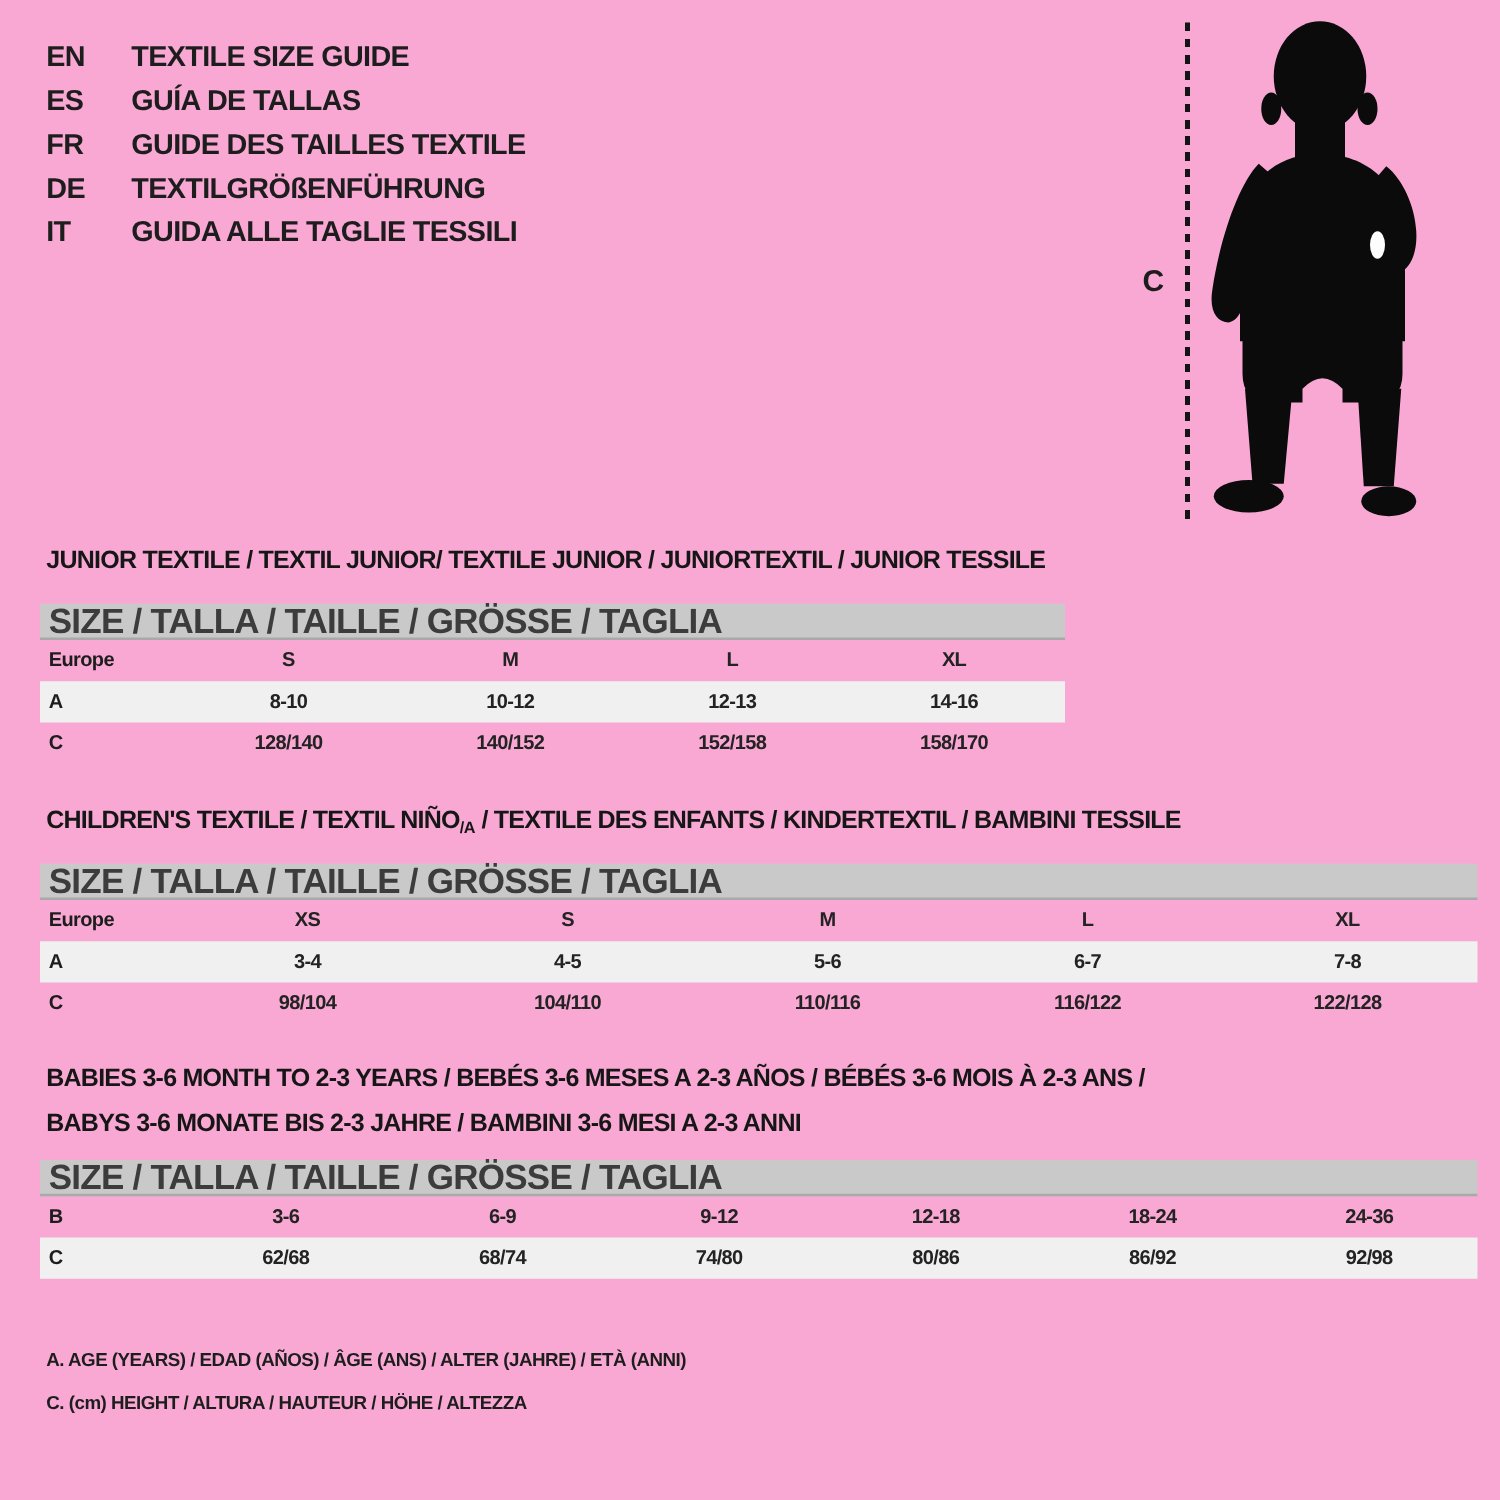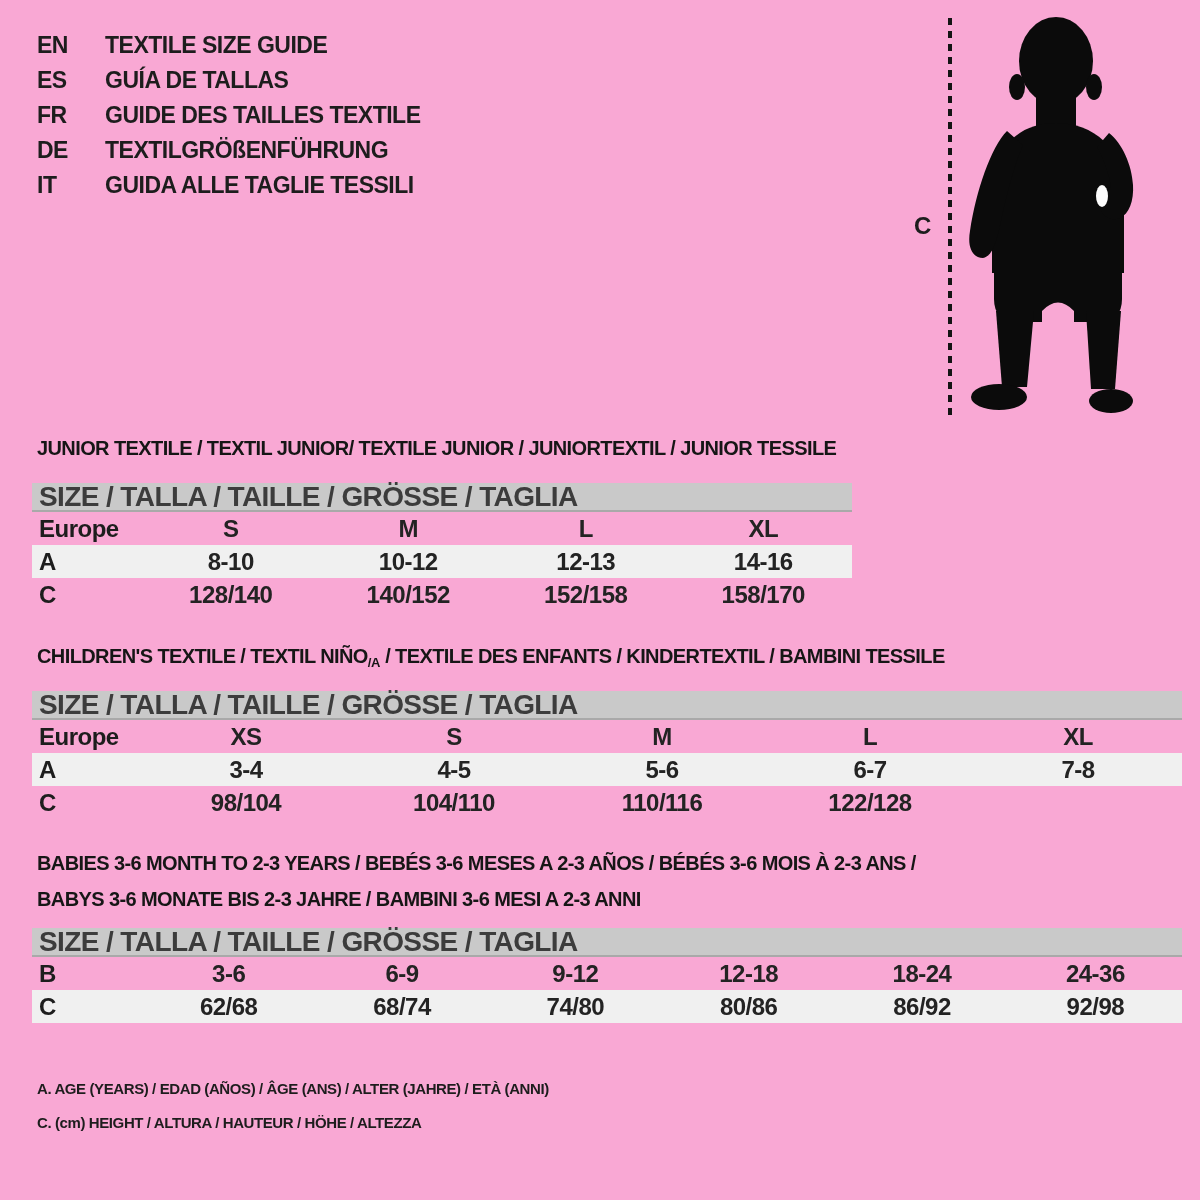--- a/index.html
+++ b/index.html
@@ -31,21 +31,21 @@
   .section-title { font-size:20px; line-height:24px; letter-spacing:-0.6px; white-space:nowrap; color:#161616; }
   .section-title .sub { font-size:13px; position:relative; top:4px; letter-spacing:-0.3px; }
 
   
   .tbl { position:absolute; }
   .thead {
     height:29px; background:#c9c9c9; border-bottom:2px solid #a9a9a9;
     color:#3c3c3c; font-size:28px; letter-spacing:-0.6px;
     display:flex; align-items:center; padding-left:7px; white-space:nowrap;
   }
-  .trow { display:grid; grid-template-columns:110px repeat(var(--cols), 1fr); height:33px; font-size:24px; }
+  .trow { display:grid; grid-template-columns:110px repeat(var(--cols), 1fr); height:33px; font-size:16px; }
   .trow.shaded { background:#f0f0f0; }
   .tcell { display:flex; align-items:center; justify-content:center; letter-spacing:-0.5px; color:#232323; }
   .tcell.tlabel { justify-content:flex-start; padding-left:7px; color:#1d1d1d; }
 
   
   .legend-line { font-size:15px; line-height:34px; letter-spacing:-0.4px; white-space:nowrap; }
 
   svg .ink { fill:#0b0b0b; }
 </style>
 </head>
@@ -138,20 +138,21 @@
         <div class="tcell">4-5</div>
         <div class="tcell">5-6</div>
         <div class="tcell">6-7</div>
         <div class="tcell">7-8</div>
       </div>
       <div class="trow">
         <div class="tcell tlabel">C</div>
         <div class="tcell">98/104</div>
         <div class="tcell">104/110</div>
         <div class="tcell">110/116</div>
+        <div class="tcell">116/122</div>
         <div class="tcell">122/128</div>
       </div>
     </div>
 
   <h2 class="abs section-title" style="left:37px; top:851px;">BABIES 3-6 MONTH TO 2-3 YEARS / BEBÉS 3-6 MESES A 2-3 AÑOS / BÉBÉS 3-6 MOIS À 2-3 ANS /</h2>
   <h2 class="abs section-title" style="left:37px; top:887px;">BABYS 3-6 MONATE BIS 2-3 JAHRE / BAMBINI 3-6 MESI A 2-3 ANNI</h2>
   <div class="tbl" style="left:32px; top:928px; width:1150px; --cols:6;">
       <div class="thead">SIZE / TALLA / TAILLE / GRÖSSE / TAGLIA</div>
       <div class="trow">
         <div class="tcell tlabel">B</div>

